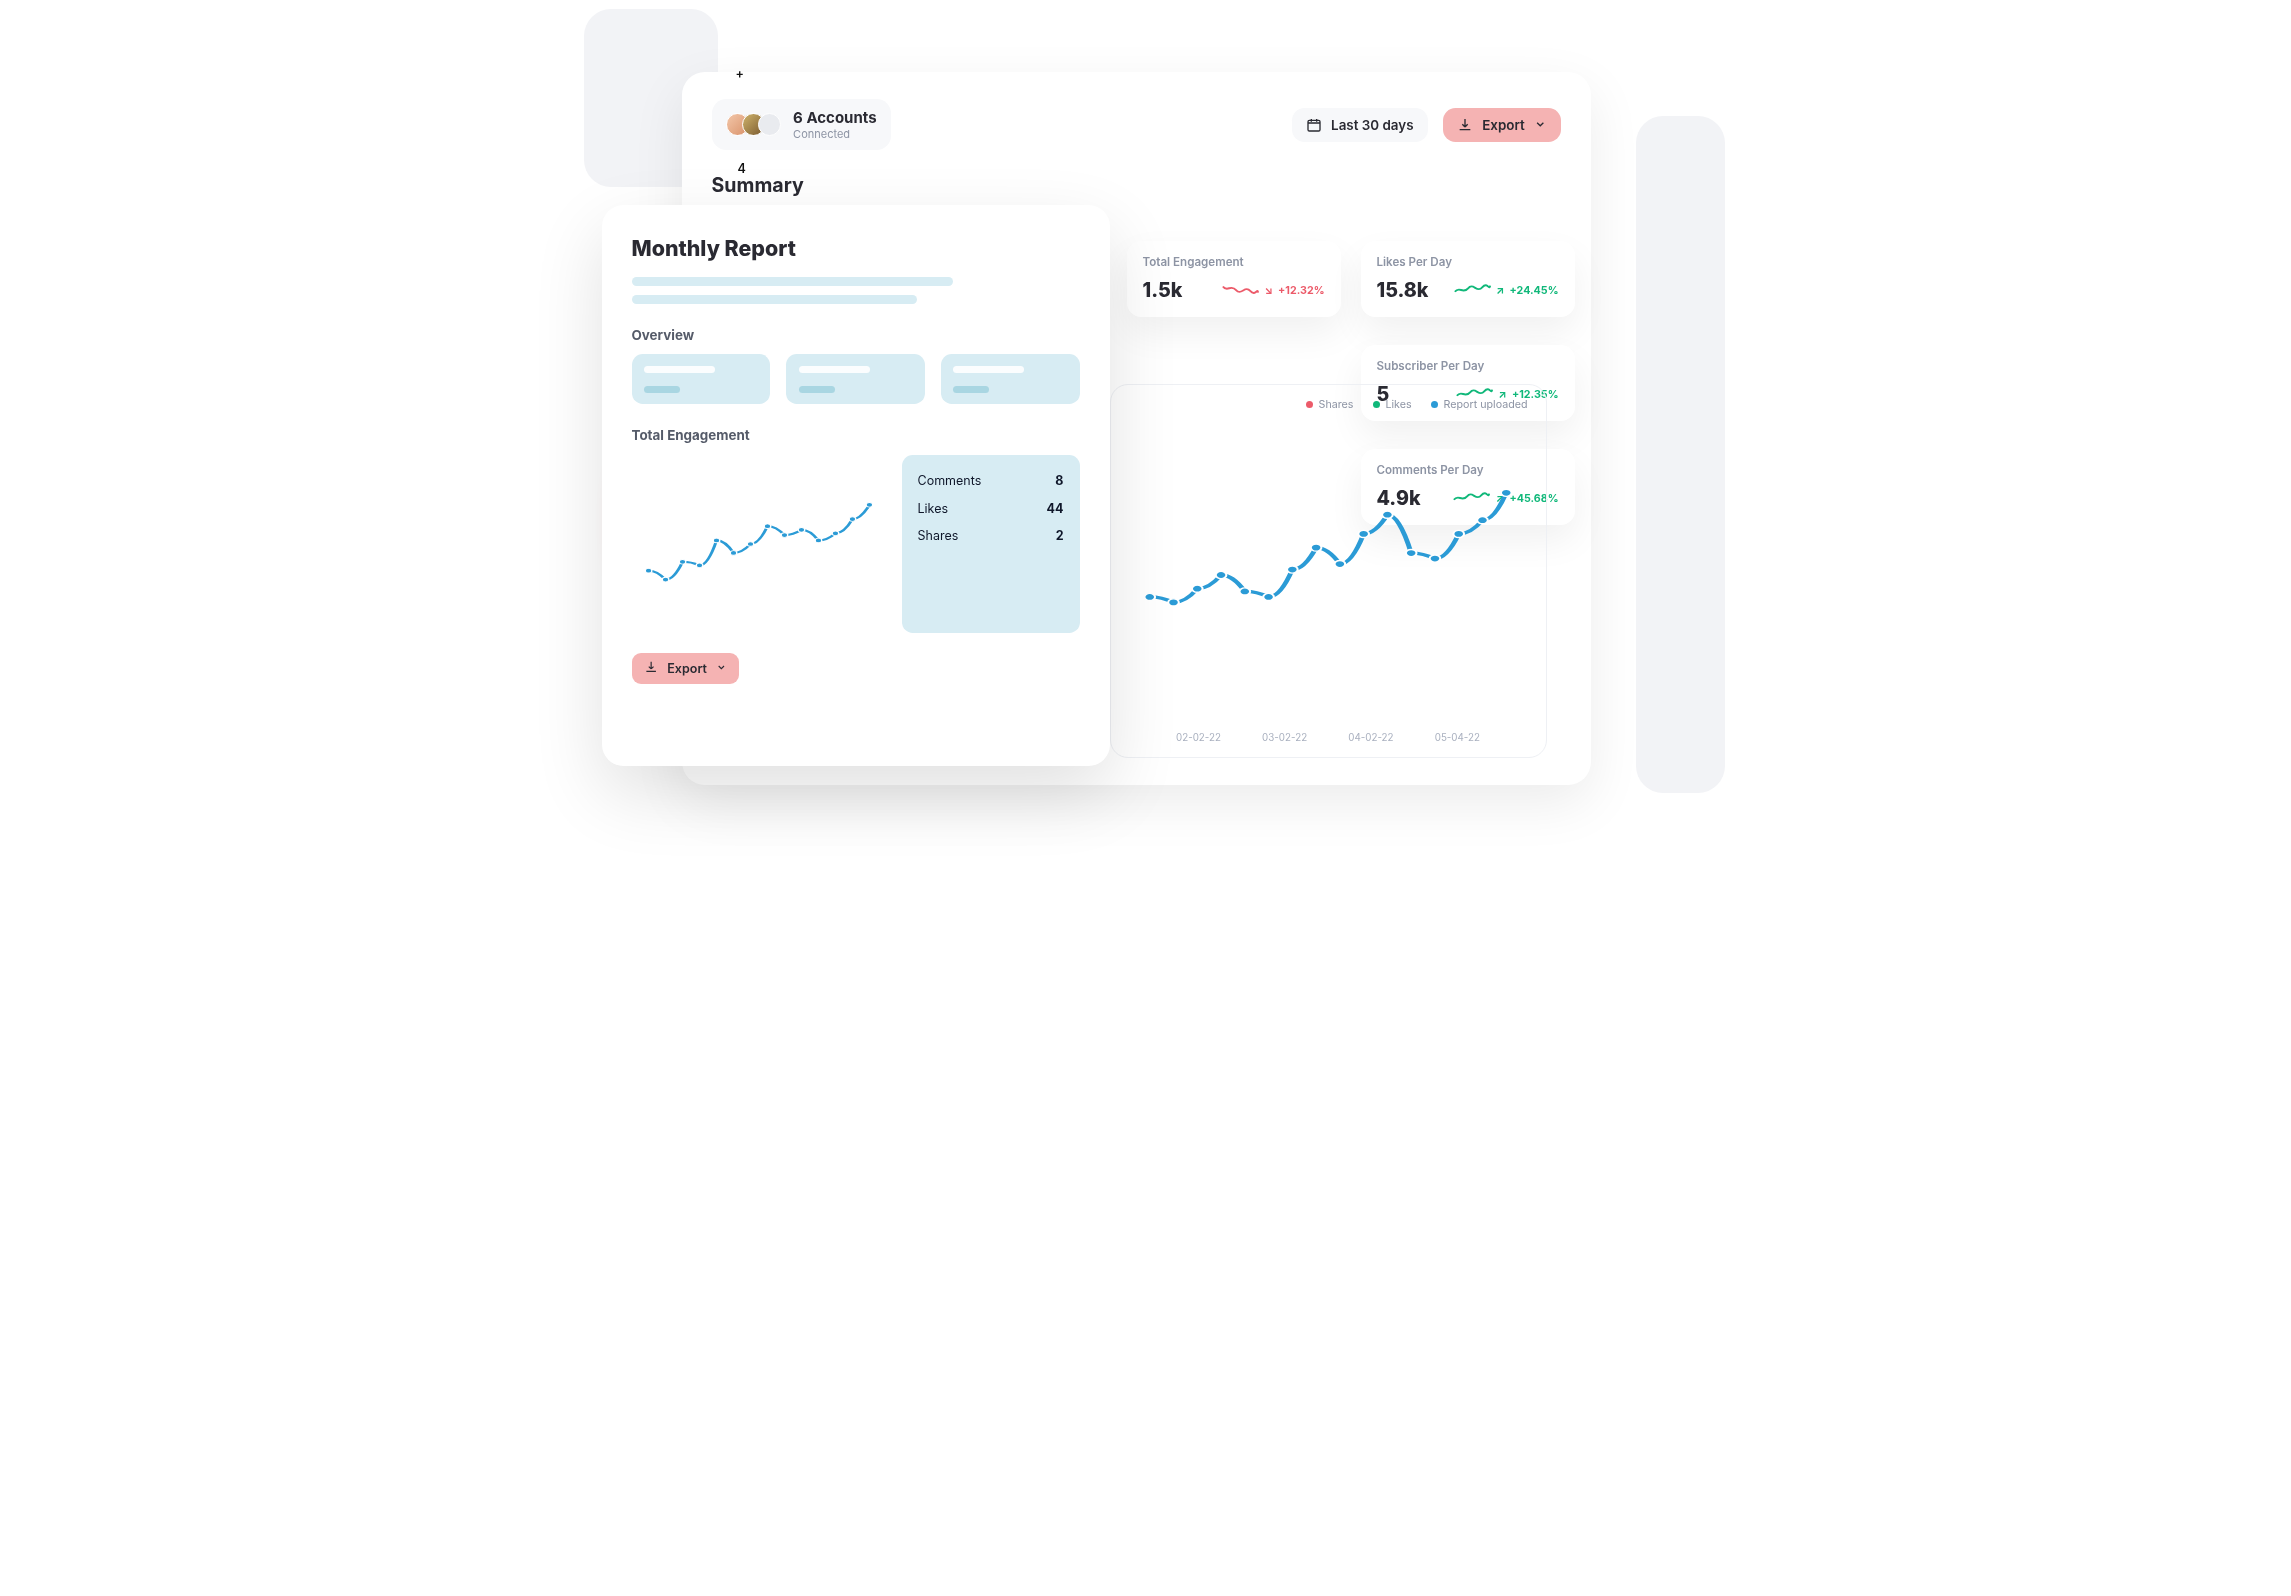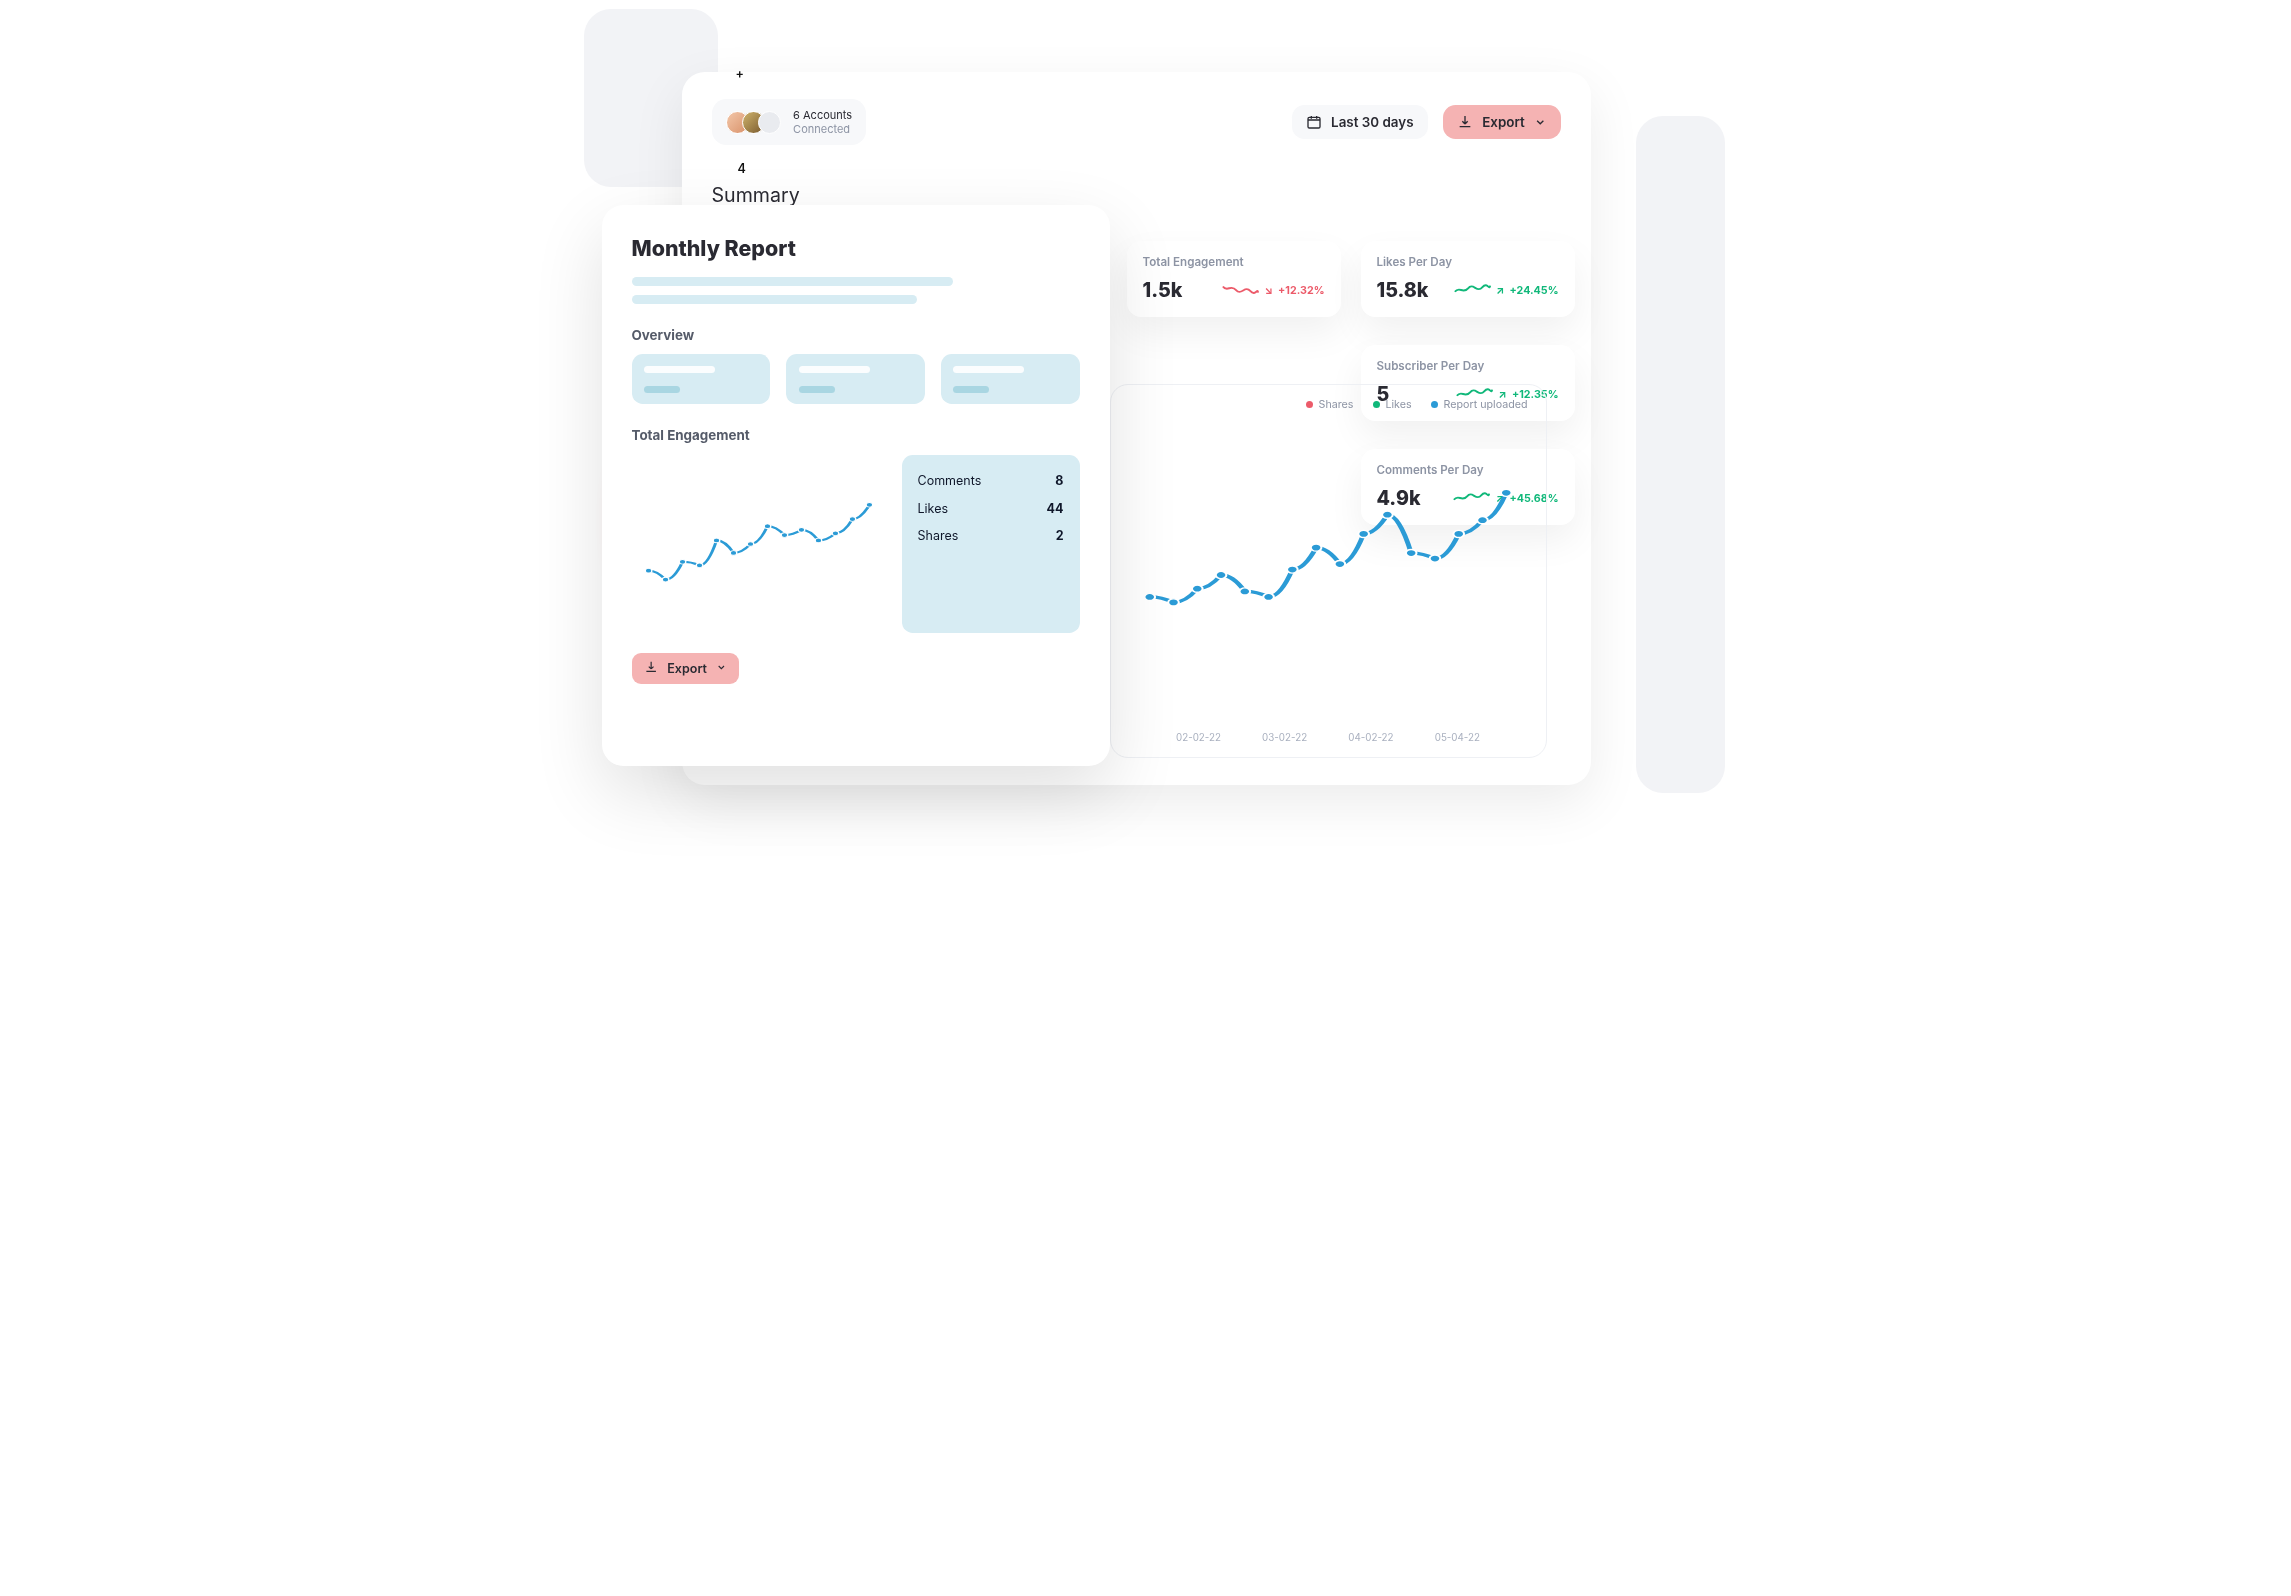--- a/index.html
+++ b/index.html
@@ -32,30 +32,30 @@
   .dashboard{position:absolute;left:151px;top:45px;width:909px;height:713px;background:#fff;border-radius:23px;box-shadow:var(--shadow);z-index:2;padding:27px 30px 27px 30px}
 
   .d-header{display:flex;align-items:center;justify-content:space-between}
   .accounts{display:flex;align-items:center;gap:12.5px;background:var(--bg);border-radius:14.3px;padding:9px 14.3px}
   .avatars{display:flex}
   .avatar{width:23px;height:23px;border-radius:50%;border:1.8px solid #fff;margin-left:-7.1px}
   .avatar:first-child{margin-left:0}
   .avatar.a1{background:linear-gradient(135deg,#f3c7a9,#d9926a)}
   .avatar.a2{background:linear-gradient(135deg,#cfb36b,#7a5a2f)}
   .avatar.a3{background:#e9ebef}
-  .acc-label .t{font-weight:400;font-size:11px}
+  .acc-label .t{font-weight:700;font-size:15px}
   .acc-label .s{font-size:11px;color:var(--muted)}
 
   .hdr-actions{display:flex;gap:15px}
   .chip{display:flex;align-items:center;gap:9px;border-radius:12.5px;padding:9px 14.3px;font-weight:600;font-size:13.4px}
   .chip.neutral{background:var(--bg);color:var(--text)}
   .chip.export{background:var(--pink);color:var(--text)}
   .chip svg{display:block}
 
-  .summary-title{font-size:19.6px;font-weight:400;margin-top:38px}
+  .summary-title{font-size:19.6px;font-weight:700;margin-top:23px}
 
   .right-col{position:absolute;right:16px;top:169px;display:flex;flex-direction:column;gap:28.5px}
   .stat{width:214px;padding:14.3px 16px;border-radius:14.3px;background:#fff;box-shadow:0 16px 36px rgba(0,0,0,0.06)}
   .stat .lbl{font-size:11.6px;color:var(--muted);font-weight:600}
   .stat .row{display:flex;align-items:center;justify-content:space-between;margin-top:9px}
   .stat .val{font-size:19.6px;font-weight:800}
   .stat .pct{font-size:10.7px;font-weight:700;display:flex;align-items:center;gap:5.3px}
   .pct.up{color:var(--green)}
   .pct.down{color:var(--pink-strong)}
 

